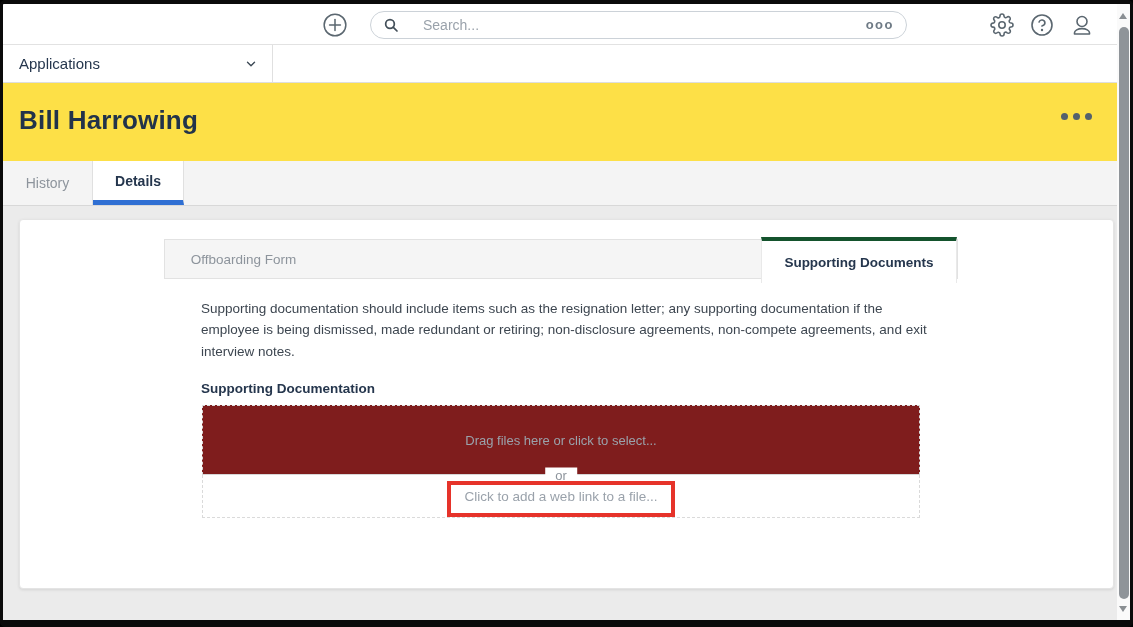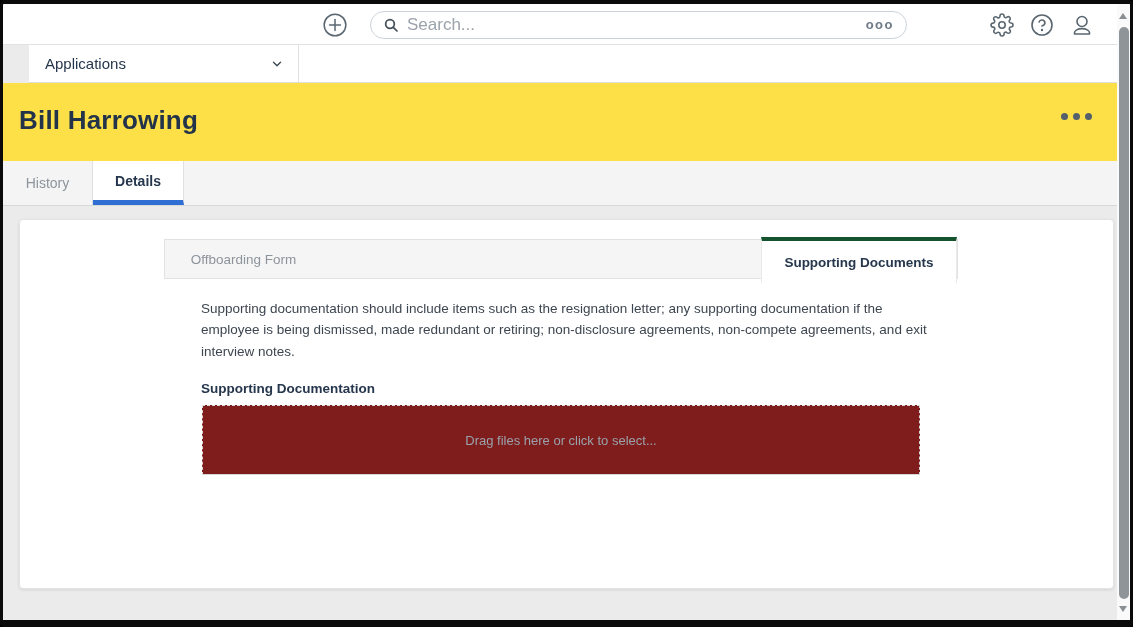--- a/index.html
+++ b/index.html
@@ -14,29 +14,29 @@
   
   .topbar { position:relative; height:41px; background:#fff; border-bottom:1px solid #e2e2e2; }
   .icon-btn { display:inline-flex; align-items:center; justify-content:center; cursor:pointer; background:none; border:none; }
   .plus-btn { position:absolute; left:319px; top:8px; width:26px; height:26px; }
   .searchbar {
     position:absolute; left:367px; top:7px; width:537px; height:28px;
     border:1px solid #ccd2d8; border-radius:15px; background:#fff;
     display:flex; align-items:center; padding:0 12px;
   }
   .searchbar input {
-    flex:1; border:none; outline:none; font-size:17px; color:#3d4650;
-    font-family:"Liberation Sans", sans-serif; margin-left:8px; background:transparent;
+    flex:1; border:none; outline:none; font-size:14px; color:#3d4650;
+    font-family:"Liberation Sans", sans-serif; margin-left:24px; background:transparent;
   }
   .searchbar input::placeholder { color:#9aa2ab; opacity:1; }
   .ooo { font-size:13px; font-weight:bold; color:#6e7a85; letter-spacing:1.5px; line-height:1; padding-bottom:2px; cursor:pointer; }
   .topbar-right { position:absolute; right:36px; top:8px; display:flex; gap:15px; align-items:center; }
   .topbar-right .icon-btn { width:25px; height:25px; }
   
-  .appsrow { position:relative; height:38px; background:#fff; border-bottom:1px solid #dedede;margin-left:26px; }
+  .appsrow { position:relative; height:38px; background:#fff; border-bottom:1px solid #dedede; }
   .app-select {
     position:absolute; left:0; top:0; width:270px; height:100%;
     border-right:1px solid #e0e0e0; display:flex; align-items:center;
     padding:0 14px 0 16px; cursor:pointer; justify-content:space-between;
   }
   .app-select .lbl { font-size:15px; color:#25364d; font-weight:500; }
   
   .pagehead { position:relative; height:78px; background:#fde047; }
   .pagehead h1 { position:absolute; left:16px; top:22px; font-size:26px; font-weight:bold; color:#22334a; letter-spacing:.2px; }
   .dots { position:absolute; right:34px; top:26px; display:flex; gap:5px; cursor:pointer; padding:4px; }
@@ -178,20 +178,25 @@
         <div class="itab off">Offboarding Form</div>
         <div class="itab sup">Supporting Documents</div>
       </div>
 
       <p class="desc">Supporting documentation should include items such as the resignation letter; any supporting documentation if the employee is being dismissed, made redundant or retiring; non-disclosure agreements, non-compete agreements, and exit interview notes.</p>
 
       <div class="field-label">Supporting Documentation</div>
 
       <div class="dropzone">
         <div class="dz-drag">Drag files here or click to select...</div>
+        <div class="dz-link">
+          <span class="or-label">or</span>
+          <span>Click to add a web link to a file...</span>
+          <span class="red-annot"></span>
+        </div>
       </div>
 
     </div>
   </div>
 
   <div class="scrollbar">
     <span class="sb-up"></span>
     <span class="sb-thumb"></span>
     <span class="sb-down"></span>
   </div>

